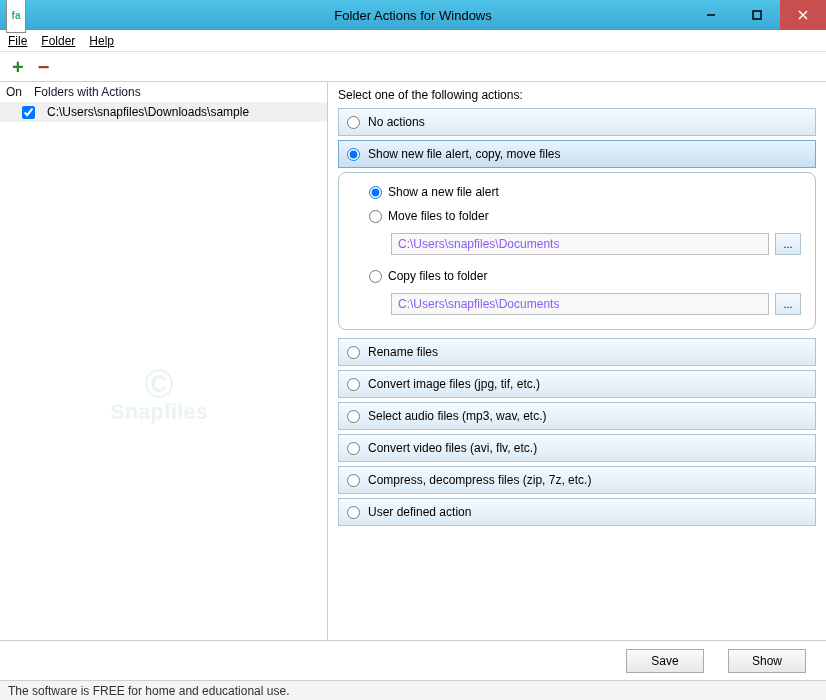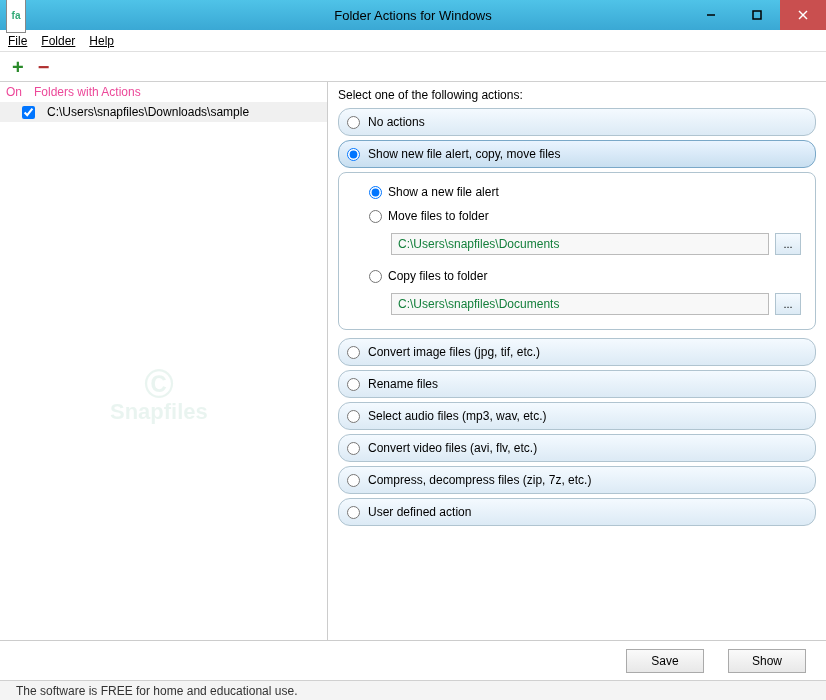--- a/index.html
+++ b/index.html
@@ -20,53 +20,53 @@
 
 
 .toolbar { height: 30px; background: #fff; display: flex; align-items: center; padding-left: 12px; gap: 14px; border-bottom: 1px solid #d0d0d0; }
 .toolbar .tbtn { font-size: 20px; font-weight: bold; cursor: pointer; line-height: 1; }
 .toolbar .add { color: #2a8a2a; }
 .toolbar .remove { color: #b03030; }
 
 
 .main { display: flex; height: 558px; }
 .left { width: 328px; border-right: 1px solid #ccc; display: flex; flex-direction: column; position: relative; }
-.left-header { height: 20px; display: flex; align-items: center; padding: 0 6px; font-size: 12px; color: #ec4899; background: #fff; }
+.left-header { height: 20px; display: flex; align-items: center; padding: 0 6px; font-size: 12px; color: #0f172a; background: #fff; }
 .left-header .col-on { width: 28px; }
 .left .row { height: 20px; display: flex; align-items: center; background: #f0f0f0; padding: 0 22px; }
 .left .row input[type=checkbox] { margin-right: 12px; }
 .left .watermark { position: absolute; top: 280px; left: 110px; opacity: 0.12; font-size: 22px; font-weight: bold; color: #5a8; pointer-events: none; }
 .left .watermark .c { font-size: 40px; display: block; text-align: center; margin-bottom: -8px; }
 
 .right { flex: 1; padding: 6px 10px 6px 10px; overflow-y: auto; }
 .right .prompt { margin-bottom: 6px; }
 
 
-.opt-row { height: 28px; border: 1px solid #b0c4d0; background: linear-gradient(#f4faff, #dceaf5); display: flex; align-items: center; padding-left: 8px; margin-bottom: 4px; border-radius: 12px; }
+.opt-row { height: 28px; border: 1px solid #b0c4d0; background: linear-gradient(#f4faff, #dceaf5); display: flex; align-items: center; padding-left: 8px; margin-bottom: 4px; border-radius: 0; }
 .opt-row.sel { background: linear-gradient(#eaf4ff, #c8dff0); border-color: #7aa8c8; }
 .opt-row input[type=radio] { margin-right: 8px; }
 
 
 .expand { border: 1px solid #b0c4d0; border-radius: 8px; padding: 12px 14px 10px 30px; margin-bottom: 8px; background: #fff; }
 .sub-opt { display: flex; align-items: center; margin-bottom: 10px; }
 .sub-opt input[type=radio] { margin-right: 6px; }
 .path-row { display: flex; align-items: center; margin: 4px 0 14px 22px; gap: 6px; }
-.path-row input[type=text] { flex: 1; height: 22px; padding: 0 6px; border: 1px solid #bbb; background: #f8f8f8; color: #15803d; font-size: 12px; }
+.path-row input[type=text] { flex: 1; height: 22px; padding: 0 6px; border: 1px solid #bbb; background: #f8f8f8; color: #8b5cf6; font-size: 12px; }
 .path-row .browse { width: 26px; height: 22px; border: 1px solid #b0c4d0; background: linear-gradient(#f4faff,#dceaf5); display: flex; align-items: center; justify-content: center; cursor: pointer; font-size: 11px; }
 
 
 .apply-row { margin-top: 10px; display: flex; align-items: center; }
 .apply-row input { margin-right: 6px; }
 
 
 .footer-btns { height: 40px; border-top: 1px solid #ccc; display: flex; justify-content: flex-end; align-items: center; padding-right: 20px; gap: 24px; }
 .footer-btns button { width: 78px; height: 24px; border: 1px solid #aaa; background: linear-gradient(#fafafa,#e8e8e8); cursor: pointer; font-size: 12px; }
 
 
-.status { height: 20px; border-top: 1px solid #d0d0d0; display: flex; align-items: center; padding-left: 16px; font-size: 12px; color: #333; background: #f4f4f4; }
+.status { height: 20px; border-top: 1px solid #d0d0d0; display: flex; align-items: center; padding-left: 8px; font-size: 12px; color: #333; background: #f4f4f4; }
 </style>
 </head>
 <body>
 
 <div class="titlebar">
   <div class="app-icon">fa</div>
   <div class="title">Folder Actions for Windows</div>
   <div class="win-controls">
     <div class="win-btn">
         <svg width="10" height="10">
@@ -142,25 +142,25 @@
         <span>Copy files to folder</span>
       </div>
       <div class="path-row" style="margin-bottom:4px">
         <input type="text" disabled="" value="C:\Users\snapfiles\Documents" style="">
         <div class="browse">...</div>
       </div>
     </div>
 
     <div class="opt-row">
       <input type="radio" name="main" style="">
-      <span>Convert image files (jpg, tif, etc.)</span>
+      <span>Rename files</span>
     </div>
     <div class="opt-row">
       <input type="radio" name="main" style="">
-      <span>Rename files</span>
+      <span>Convert image files (jpg, tif, etc.)</span>
     </div>
     <div class="opt-row">
       <input type="radio" name="main" style="">
       <span>Select audio files (mp3, wav, etc.)</span>
     </div>
     <div class="opt-row">
       <input type="radio" name="main" style="">
       <span>Convert video files (avi, flv, etc.)</span>
     </div>
     <div class="opt-row">

